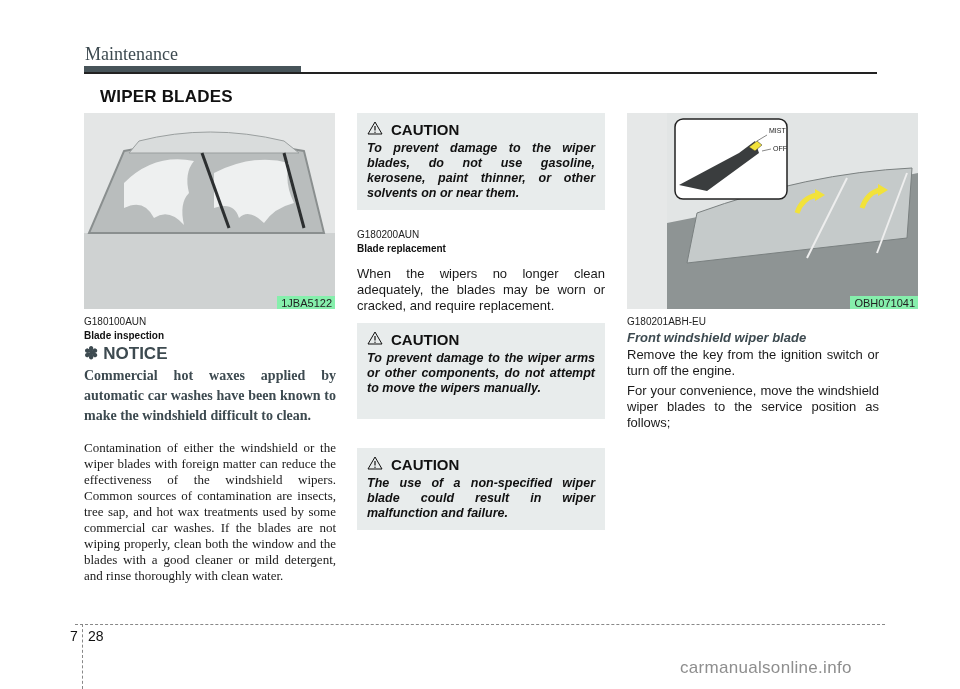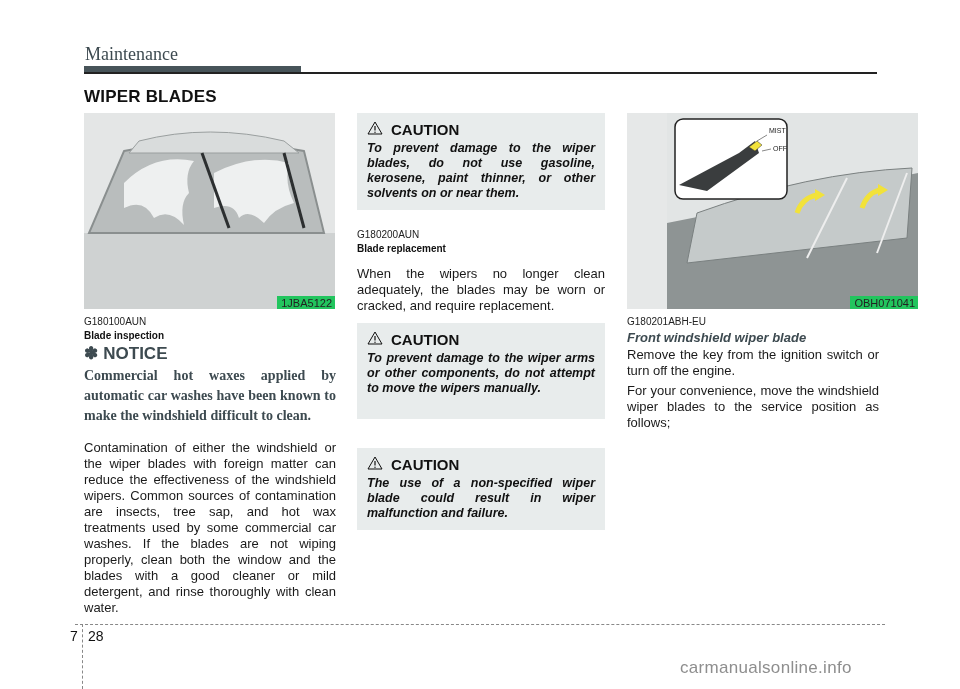--- a/index.html
+++ b/index.html
@@ -3,29 +3,29 @@
 <meta charset="utf-8">
 <style>
   html, body { margin:0; padding:0; background:#ffffff; }
   body { width:960px; height:689px; position:relative; overflow:hidden; font-family:"Liberation Sans", sans-serif; color:#1a1a1a; }
   .abs { position:absolute; }
 
   .running-head { left:85px; top:44px; font-family:"Liberation Serif", serif; font-size:18px; color:#3d4a50; }
   .head-bar { left:84px; top:66px; width:217px; height:6px; background:#475459; }
   .head-rule { left:84px; top:72px; width:793px; height:2px; background:#222; }
 
-  .section-title { left:84px; top:87px; font-weight:bold; font-size:17px; color:#111; letter-spacing:0.2px; }
+  .section-title { left:100px; top:87px; font-weight:bold; font-size:17px; color:#111; letter-spacing:0.2px; }
 
   .col { position:absolute; width:252px; }
   .col1 { left:84px; }
   .col2 { left:357px; }
   .col3 { left:627px; }
 
   .figure { position:absolute; overflow:hidden; background:#e6e8e8; }
-  .fig-code { position:absolute; right:0; bottom:0; background:#22c55e; padding:1px 3px 0 4px; font-size:11px; color:#222; }
+  .fig-code { position:absolute; right:0; bottom:0; background:#86efac; padding:1px 3px 0 4px; font-size:11px; color:#222; }
 
   .code { font-size:10px; color:#222; }
   .subhead { font-weight:bold; font-size:10px; color:#111; margin-top:3px; }
   .subhead-italic { font-weight:bold; font-style:italic; font-size:13px; color:#3d4a50; margin-top:3px; }
   .notice-head { font-weight:bold; font-size:17px; color:#3d4a50; margin-top:2px; display:flex; align-items:center; gap:5px; }
   .notice-body { font-family:"Liberation Serif", serif; font-weight:bold; font-size:14px; color:#3d4a50; line-height:20px; text-align:justify; margin-top:2px; }
   .body { font-size:13px; line-height:16px; text-align:justify; color:#1a1a1a; }
   .body p { margin:0 0 4px 0; }
 
   .caution { position:absolute; left:357px; width:248px; background:#e8ecec; padding:8px 10px 10px 10px; box-sizing:border-box; }
@@ -61,21 +61,21 @@
 </div>
 
 <div class="col col1" style="top:316px;">
   <div class="code">G180100AUN</div>
   <div class="subhead">Blade inspection</div>
   <div class="notice-head">
     <span>✽</span>
     <span>NOTICE</span>
   </div>
   <div class="notice-body">Commercial hot waxes applied by automatic car washes have been known to make the windshield difficult to clean.</div>
-  <div class="body" style="margin-top:14px;">
+  <div class="body" style="margin-top:14px;font-family:Liberation Serif, serif;">
     <p>Contamination of either the windshield or the wiper blades with foreign matter can reduce the effectiveness of the windshield wipers. Common sources of contamination are insects, tree sap, and hot wax treatments used by some commercial car washes. If the blades are not wiping properly, clean both the window and the blades with a good cleaner or mild detergent, and rinse thoroughly with clean water.</p>
   </div>
 </div>
 
 <div class="caution" style="top:113px; height:97px;">
   <div class="caution-head">
     <svg width="16" height="14" viewBox="0 0 16 14">
       <path d="M8 1 L15 13 L1 13 Z" fill="none" stroke="#111" stroke-width="1"></path>
       <line x1="8" y1="5" x2="8" y2="9.5" stroke="#111" stroke-width="1.2"></line>
       <circle cx="8" cy="11.3" r="0.7" fill="#111"></circle>

